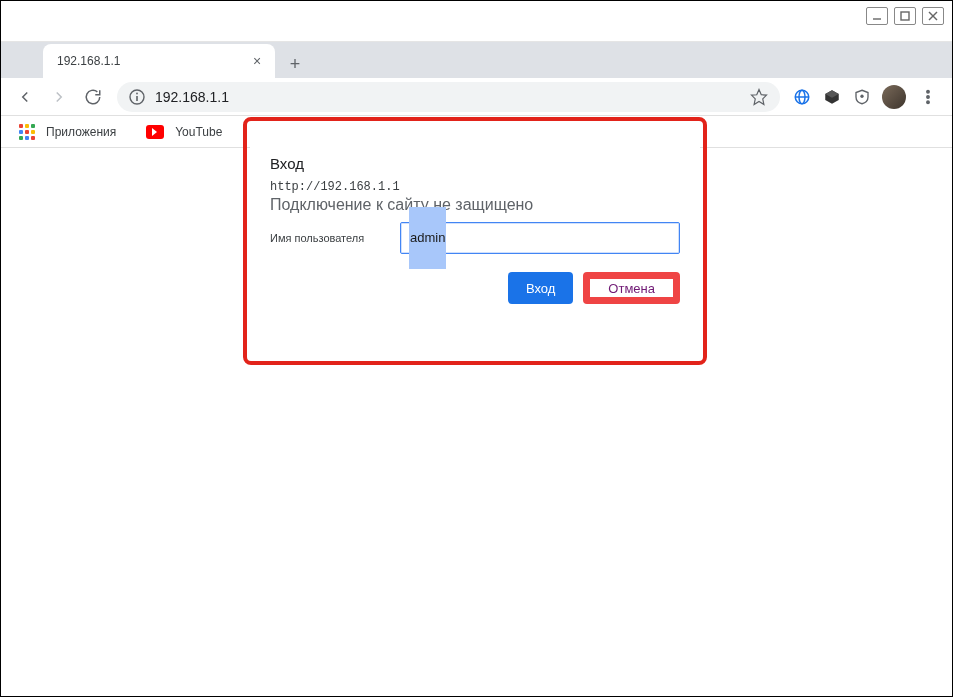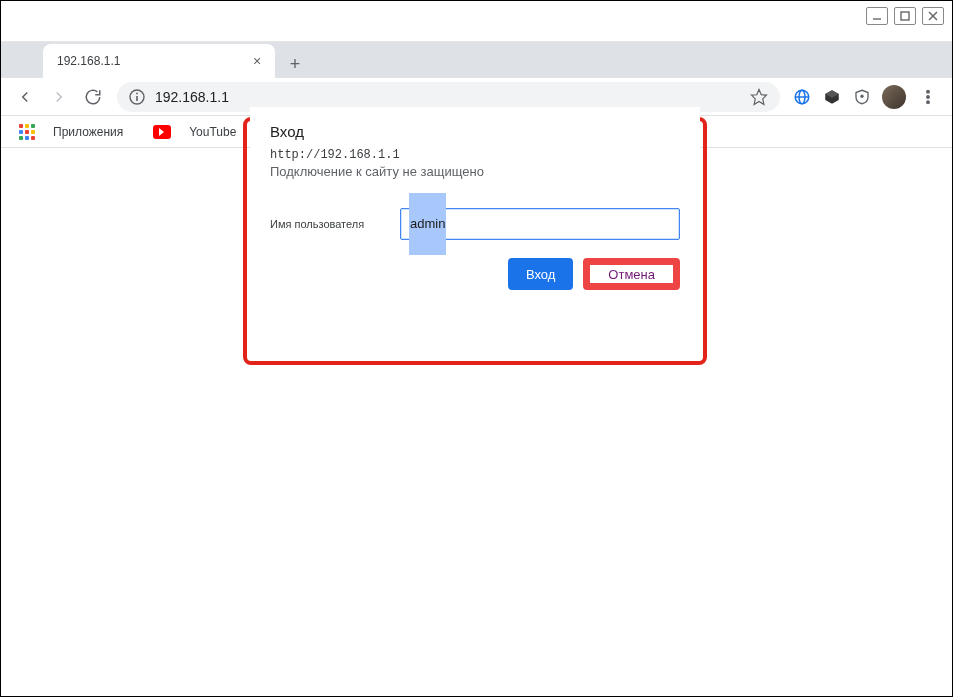--- a/index.html
+++ b/index.html
@@ -31,38 +31,38 @@
   .omnibox .info-icon svg { width: 16px; height: 16px; }
   .omnibox .url { flex: 1; font-size: 14px; color: #202124; }
   .omnibox .star { width: 18px; height: 18px; cursor: pointer; }
   .omnibox .star svg { width: 18px; height: 18px; stroke: #5f6368; fill: none; stroke-width: 1.6; }
   .right-icons { display: flex; align-items: center; gap: 2px; }
   .ext-icon { width: 28px; height: 28px; display: flex; align-items: center; justify-content: center; cursor: pointer; border-radius: 4px; }
   .avatar { width: 24px; height: 24px; border-radius: 50%; background: linear-gradient(135deg,#7a6a5a,#3d342c); margin: 0 4px; cursor: pointer; }
 
   
   .bookmarks { position: absolute; top: 115px; left: 0; right: 0; height: 32px; background: #fff; border-bottom: 1px solid #e0e0e0; display: flex; align-items: center; padding: 0 12px; gap: 18px; font-size: 12px; }
-  .bm-item { display: flex; align-items: center; gap: 18px; color: #3c4043; cursor: pointer; padding: 4px 6px; border-radius: 4px; }
+  .bm-item { display: flex; align-items: center; gap: 11px; color: #3c4043; cursor: pointer; padding: 4px 6px; border-radius: 4px; }
   .apps-icon { width: 16px; height: 16px; display: grid; grid-template-columns: repeat(3,4px); grid-template-rows: repeat(3,4px); gap: 2px; }
   .apps-icon i:nth-child(1){background:#ea4335}.apps-icon i:nth-child(2){background:#fbbc05}.apps-icon i:nth-child(3){background:#34a853}
   .apps-icon i:nth-child(4){background:#4285f4}.apps-icon i:nth-child(5){background:#ea4335}.apps-icon i:nth-child(6){background:#fbbc05}
   .apps-icon i:nth-child(7){background:#34a853}.apps-icon i:nth-child(8){background:#4285f4}.apps-icon i:nth-child(9){background:#ea4335}
   .apps-icon i{border-radius:1px}
   .yt-icon { width: 18px; height: 14px; background:#ff0000; border-radius: 3px; position: relative; }
   .yt-icon:after { content:""; position:absolute; left:6px; top:3px; border-left:5px solid #fff; border-top:4px solid transparent; border-bottom:4px solid transparent; }
 
   
   .content { position: absolute; top: 147px; left: 0; right: 0; bottom: 4px; background: #fff; }
 
   
   .dialog-highlight { position: absolute; top: 116px; left: 242px; width: 464px; height: 248px; border: 4px solid #e2231a; border-radius: 8px; pointer-events: none; }
-  .dialog { position: absolute; top: 106px; left: 249px; width: 450px; background: #fff; padding: 16px 20px 18px 20px; }
+  .dialog { position: absolute; top: 138px; left: 249px; width: 450px; background: #fff; padding: 16px 20px 18px 20px; }
   .dialog h1 { font-size: 15px; font-weight: 400; color: #202124; margin-bottom: 8px; }
   .dialog .sub1 { font-size: 12px; color: #3c4043; margin-bottom: 2px; font-family: Liberation Mono, monospace; }
-  .dialog .sub2 { font-size: 13px; color: #5f6368; margin-bottom: 29px; }
+  .dialog .sub2 { font-size: 16px; color: #5f6368; margin-bottom: 8px; }
   .form-row { display: flex; align-items: center; margin-bottom: 12px; }
   .form-row label { width: 130px; font-size: 11px; color: #3c4043; }
   .selected-text { display: inline-block; background: #a8c7fa; color: #1a1a1a; padding: 16px 1px; font-size: 13px; line-height: 30px; }
   .input-wrap { flex:1; height:32px; border:1px solid #4285f4; box-shadow: inset 0 0 0 1px rgba(66,133,244,0.25); border-radius:2px; padding: 0 8px; display:flex; align-items:center; font-size:13px; }
   .pw-wrap { flex:1; height:32px; border:1px solid #d0d0d0; border-radius:2px; padding:0 8px; display:flex; align-items:center; font-size:13px; letter-spacing:2px; color:#666; }
   .dialog-actions { display: flex; justify-content: flex-end; gap: 10px; margin-top: 18px; }
   .btn { height: 32px; padding: 0 18px; border-radius: 4px; font-size: 13px; cursor: pointer; display: flex; align-items: center; }
   .btn-primary { background: #1a73e8; color: #fff; border: none; }
   .btn-secondary { background: #fff; color: #701a75; border: 7px solid #ef4444; }
 

